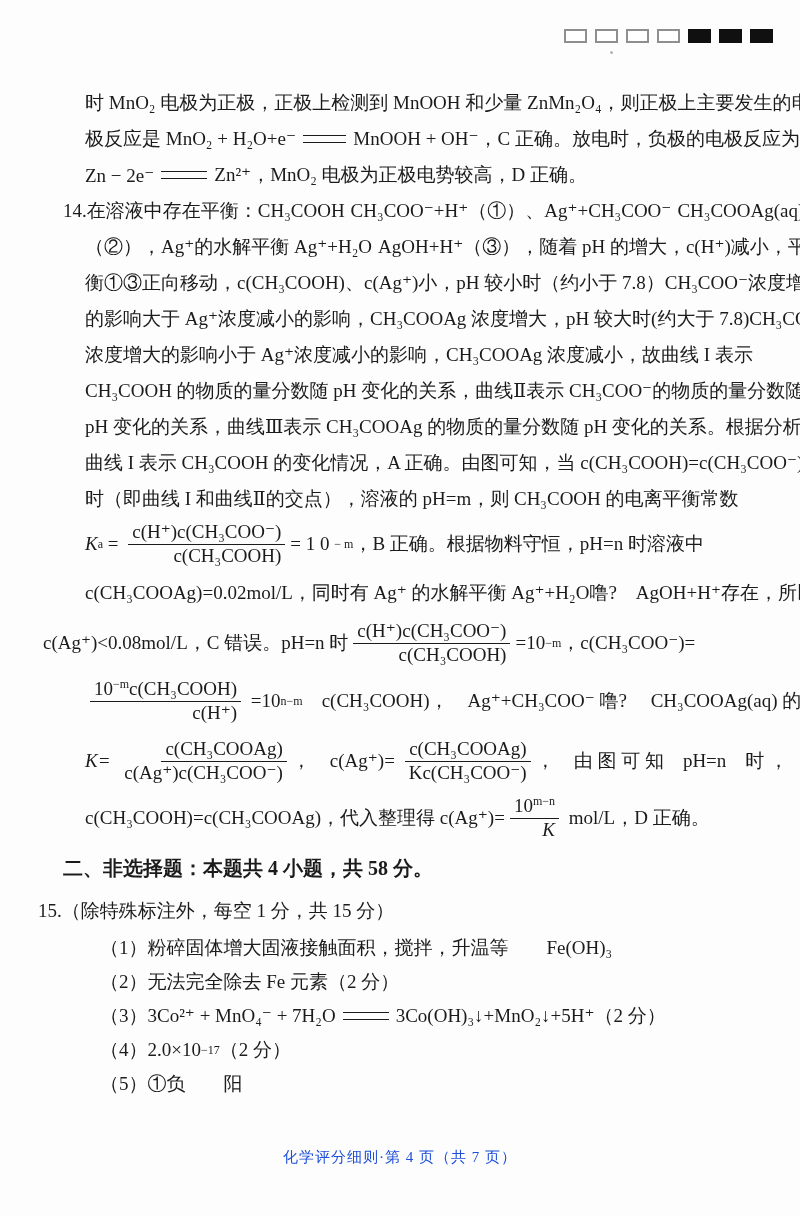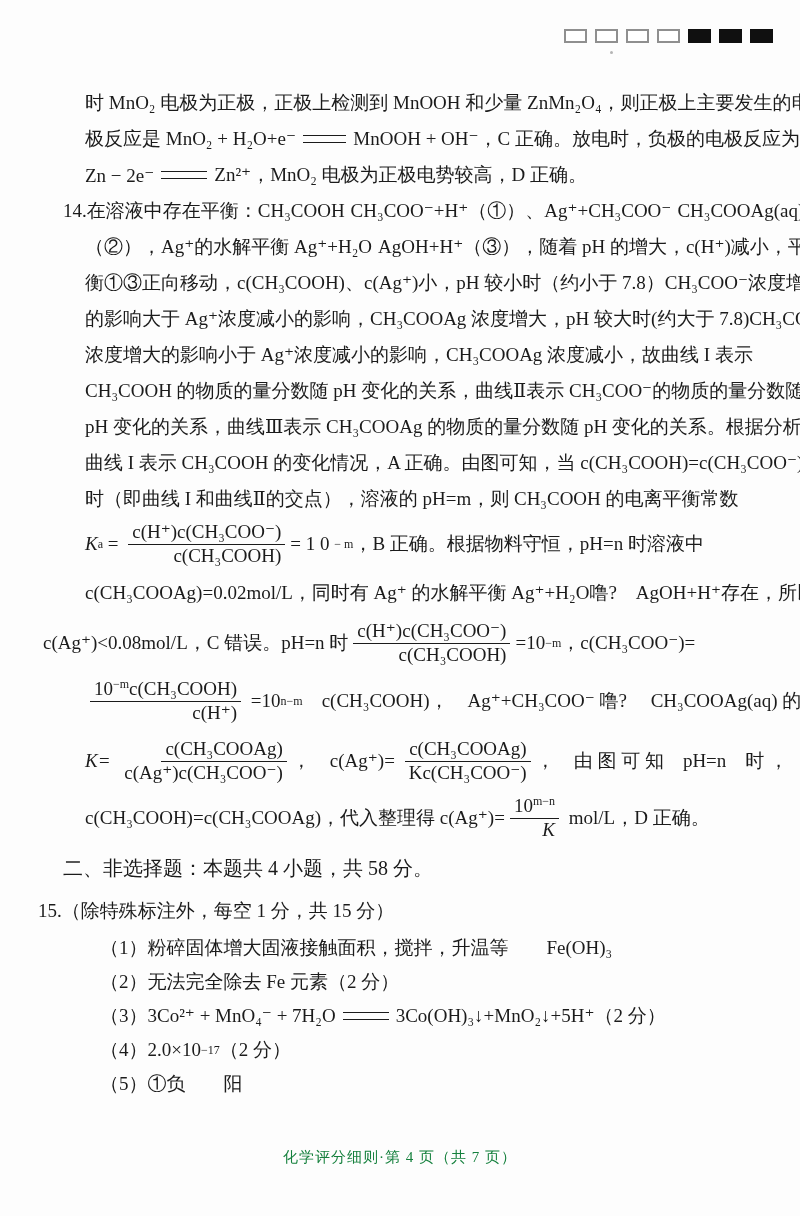--- a/index.html
+++ b/index.html
@@ -20,39 +20,39 @@
   
   .content{position:absolute;left:0;top:85px;width:800px;}
   .ln{display:flex;align-items:center;white-space:pre;height:36px;padding-left:85px;box-sizing:border-box;}
   .ln.numbered{padding-left:63px;}
   .ln.item{padding-left:100px;height:34px;}
   .ln.hKa{height:54px;}
   .ln.h44{height:44px;}
   .ln.h56{height:56px;padding-left:43px;}
   .ln.h60{height:60px;}
   .ln.h54{height:54px;}
-  .heading{font-weight:normal;height:46px;padding-left:63px;font-size:20px;}
+  .heading{font-weight:bold;height:46px;padding-left:63px;font-size:20px;}
   .intro{height:40px;padding-left:38px;}
 
   sup{font-size:12px;vertical-align:super;line-height:0;}
   sub{font-size:12px;vertical-align:sub;line-height:0;}
   .it{font-style:italic;}
 
   
   .frac{display:inline-flex;flex-direction:column;align-items:flex-end;margin:0 5px;line-height:1.2;text-align:center;}
   .frac .fn{padding:0 4px;border-bottom:1.5px solid #1b1b1b;display:block;}
   .frac .fd{padding:0 4px;display:block;}
 
   
   .dequal{display:inline-block;width:46px;height:8px;border-top:1.7px solid #1b1b1b;border-bottom:1.7px solid #1b1b1b;box-sizing:border-box;margin:0 7px;}
 
   
   .eqarrow{margin:0 3px;display:inline-block;}
 
-  .footer{position:absolute;top:1148px;left:0;width:800px;text-align:center;font-size:15px;color:#15803d;letter-spacing:1px;}
+  .footer{position:absolute;top:1148px;left:0;width:800px;text-align:center;font-size:15px;color:#1d4ed8;letter-spacing:1px;}
 </style>
 </head>
 <body>
 
 <div class="page">
 
   <div class="squares">
     <span class="sq o"></span>
     <span class="sq o"></span>
     <span class="sq o"></span>

